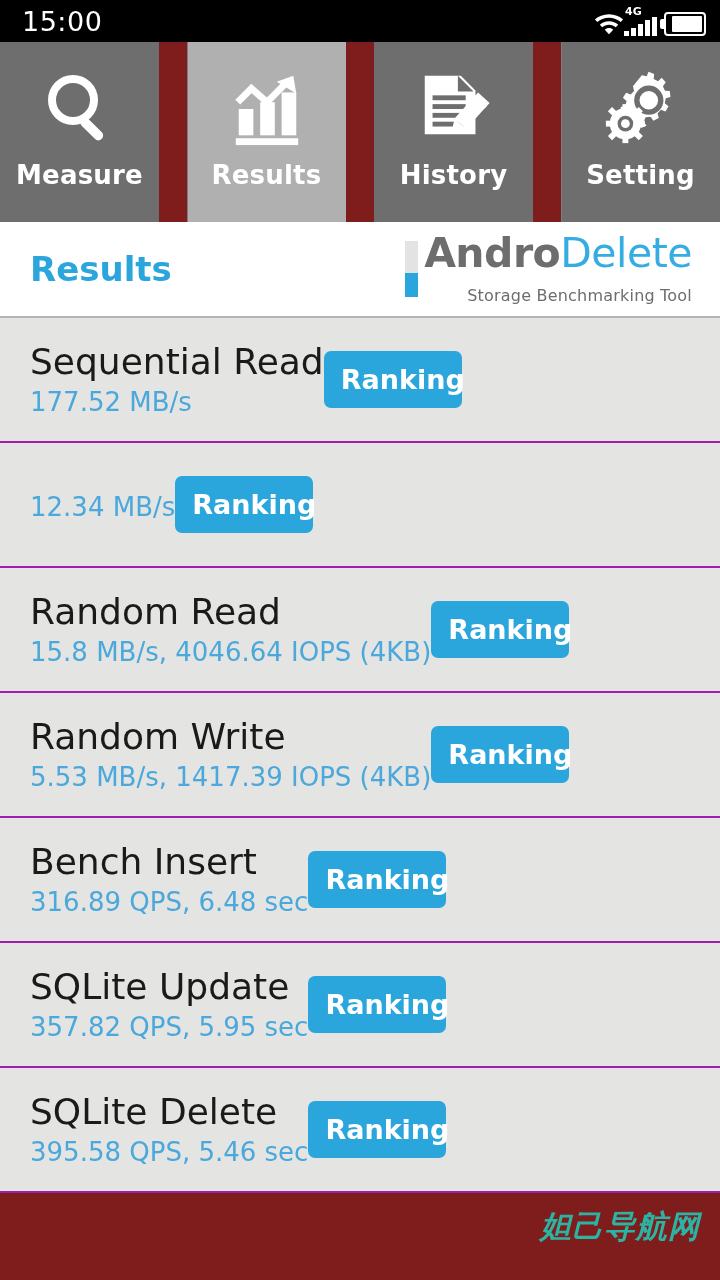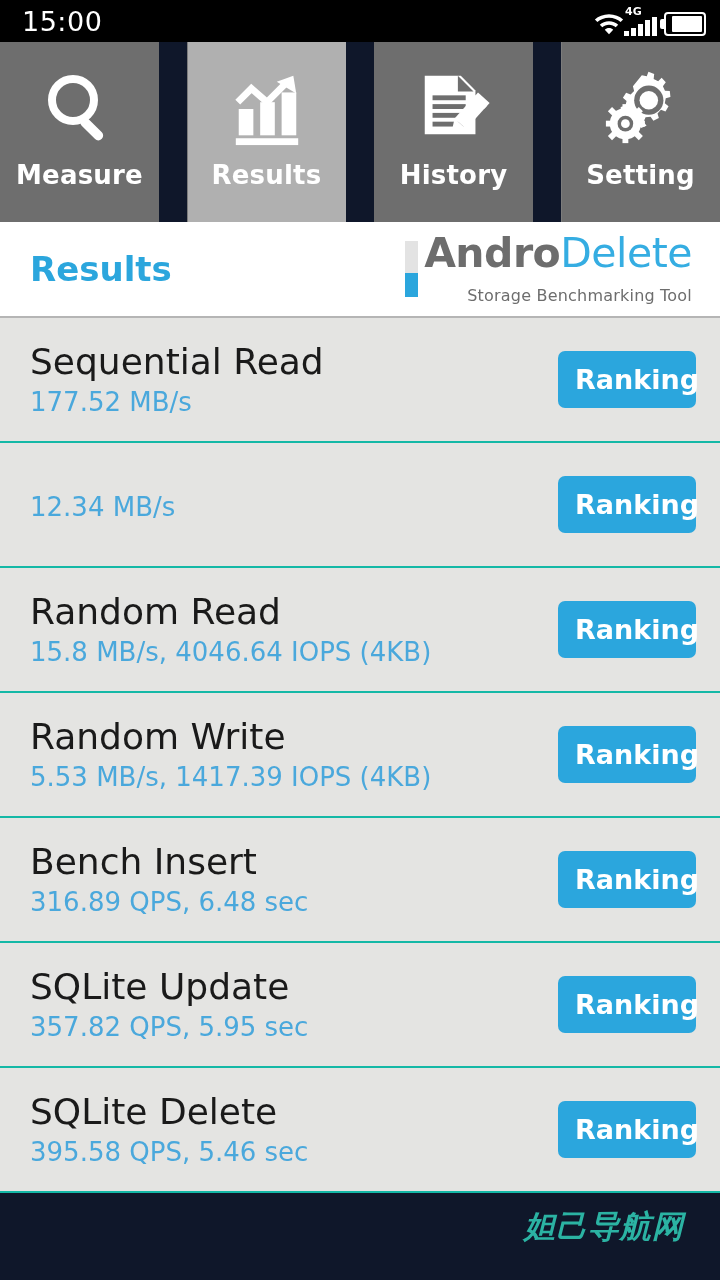--- a/index.html
+++ b/index.html
@@ -2,21 +2,21 @@
 <html><head>
 <meta charset="utf-8">
 <style>
   * { margin:0; padding:0; box-sizing:border-box; }
   html, body {
     width:720px; height:1280px;
     background:#e4e4e2;
     font-family:"DejaVu Sans", sans-serif;
     overflow:hidden;
   }
-  #app { position:relative; width:720px; height:1280px; background:#0f172a; }
+  #app { position:relative; width:720px; height:1280px; background:#7f1d1d; }
 
   
   .statusbar {
     position:absolute; top:0; left:0; width:720px; height:42px;
     background:#000; color:#fff;
     display:flex; align-items:center; justify-content:space-between;
     padding:0 14px 0 22px;
   }
   .status-time { font-size:27px; letter-spacing:0.5px; font-family:"DejaVu Sans", sans-serif; }
   .status-icons { display:flex; align-items:flex-end; height:30px; }
@@ -68,37 +68,37 @@
   .logo-text { display:flex; flex-direction:column; align-items:flex-end; }
   .logo-name { font-size:41px; line-height:1; letter-spacing:-0.5px; }
   .logo-name .andro { color:#6d6d6d; font-weight:bold; }
   .logo-name .bench { color:#35ade2; font-weight:normal; }
   .logo-tag { font-size:16px; color:#6d6d6d; margin-top:12px; letter-spacing:0.2px; }
 
   
   .list { position:absolute; top:318px; left:0; width:720px; }
   .row {
     position:relative; height:125px; width:720px; background:#e4e4e2;
-    border-bottom:2px solid #14b8a6;
-    display:flex; align-items:center; justify-content:space-between;
+    border-bottom:2px solid #a21caf;
+    display:flex; align-items:center; justify-content:flex-start;
     padding:0 24px 0 30px;
   }
   .row-texts { display:flex; flex-direction:column; justify-content:center; }
   .row-title { font-size:36px; color:#1a1a1a; line-height:1.12; }
   .row-value { font-size:26px; color:#4aa8dc; margin-top:6px; line-height:1.1; }
   .ranking-btn {
     background:#2ba6dd; color:#ffffff; border:none; border-radius:7px;
     width:138px; height:57px; font-size:27px; font-weight:bold;
     font-family:"DejaVu Sans", sans-serif; cursor:pointer;
     display:flex; align-items:center; justify-content:center;padding-left:20px;
   }
 
   
   .watermark {
-    position:absolute; right:36px; bottom:32px;
+    position:absolute; right:20px; bottom:32px;
     color:#2bb3a3; font-size:31px; font-weight:bold; font-style:italic;
     letter-spacing:1px;
   }
 </style>
 </head>
 <body>
 
 <div id="app">
 
   <div class="statusbar">

